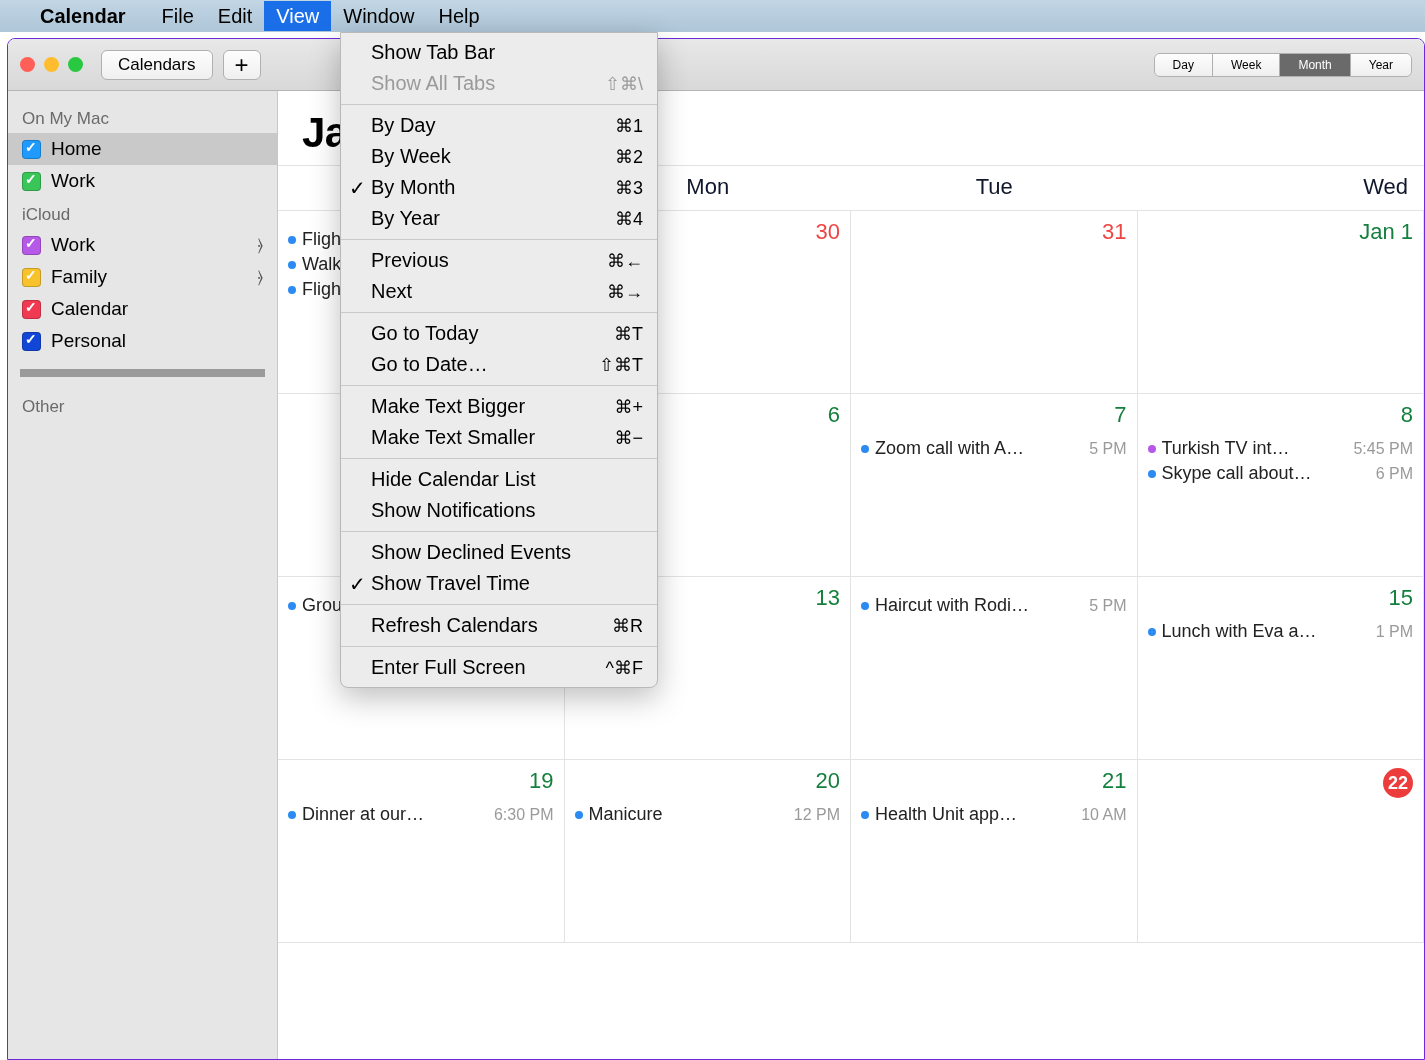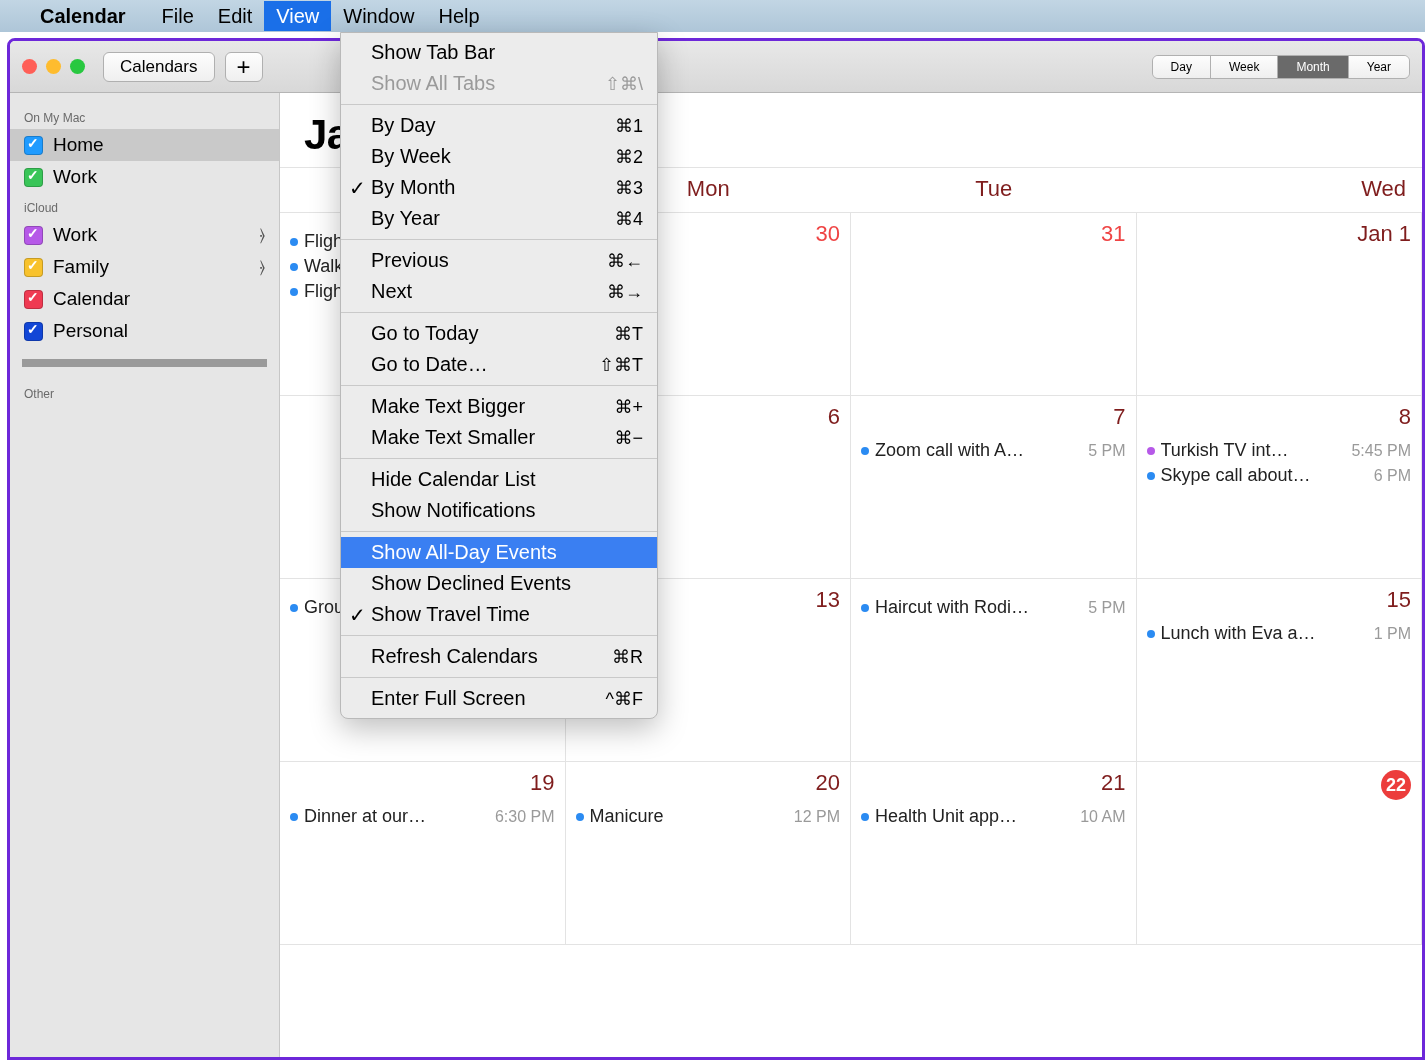--- a/index.html
+++ b/index.html
@@ -4,50 +4,50 @@
 <style>
   * { box-sizing: border-box; margin: 0; padding: 0; }
   html,body { width:1425px; height:1060px; font-family: -apple-system, "Helvetica Neue", Arial, sans-serif; overflow:hidden; background:#fff;}
   
   .menubar { height:32px; background: linear-gradient(#c2d6e4,#aec6d8); display:flex; align-items:center; font-size:20px; padding-left:14px; gap:12px; color:#000;}
   .menubar .apple { font-size:22px; margin-right:14px;}
   .menubar .app-name { font-weight:700; margin-right:12px;}
   .menubar .menu-item { padding:4px 12px; cursor:default;}
   .menubar .menu-item.open { background:#1a6fe8; color:#fff;}
   
-  .window { position:absolute; top:38px; left:7px; right:0; bottom:0; border:3px solid #6d28d9; border-radius:8px 8px 0 0; overflow:hidden; background:#fff;}
+  .window { position:absolute; top:38px; left:7px; right:0; bottom:0; border:1px solid #6d28d9; border-radius:8px 8px 0 0; overflow:hidden; background:#fff;}
   .toolbar { height:52px; background:linear-gradient(#e8e8e8,#d8d8d8); border-bottom:1px solid #b5b5b5; display:flex; align-items:center; padding:0 12px; gap:10px;}
   .traffic { display:flex; gap:9px; margin-right:8px;}
   .dot{ width:15px;height:15px;border-radius:50%;}
   .dot.red{background:#ff5f57;} .dot.yellow{background:#febc2e;} .dot.green{background:#28c840;}
   .btn { height:30px; padding:0 16px; border:1px solid #b0b0b0; border-radius:6px; background:linear-gradient(#fdfdfd,#efefef); font-size:17px; display:inline-flex; align-items:center; justify-content:center; cursor:default;}
   .btn.square{width:38px;padding:0;font-size:24px;line-height:1;}
   .seg { display:flex; margin-left:auto; border:1px solid #b0b0b0; border-radius:6px; overflow:hidden;}
   .seg .seg-item{ padding:4px 18px; font-size:12px; background:linear-gradient(#fdfdfd,#efefef); border-right:1px solid #b0b0b0;}
   .seg .seg-item:last-child{border-right:none;}
   .seg .seg-item.active{ background:#6a6a6a; color:#fff;}
   
   .body{ display:flex; height:calc(100% - 52px);}
   .sidebar{ width:270px; background:#e6e6e6; border-right:1px solid #c7c7c7; padding:10px 0; font-size:19px;}
-  .side-heading{ padding:8px 14px 4px; color:#6a6a6a; font-size:12px;}
+  .side-heading{ padding:8px 14px 4px; color:#6a6a6a; font-size:17px;}
   .side-item{ display:flex; align-items:center; gap:10px; padding:5px 14px;}
   .side-item.sel{ background:#c9c9c9;text-align:center;}
   .check{ width:19px;height:19px;border-radius:4px; border:1px solid rgba(0,0,0,.2); position:relative;}
   .check::after{content:"✓"; color:#fff; font-size:14px; font-weight:700; position:absolute; top:-2px; left:2px;}
   .share-icon{ margin-left:auto; color:#555; font-size:16px;}
   .side-sep{ height:8px; background:#9a9a9a; margin:12px;}
   
   .main{ flex:1; display:flex; flex-direction:column;}
   .title-row{ padding:18px 24px 8px;}
   .title-row h1{ font-size:42px; font-weight:800; letter-spacing:-.5px;}
   .weekday-row{ display:grid; grid-template-columns:repeat(4,1fr); border-top:1px solid #e3e3e3; border-bottom:1px solid #e3e3e3;}
-  .weekday-row div{ text-align:center; font-size:22px; color:#7f1d1d; padding:8px 16px 10px;}
+  .weekday-row div{ text-align:center; font-size:22px; color:#0f172a; padding:8px 16px 10px;}
   .grid{ display:grid; grid-template-columns:repeat(4,1fr); grid-auto-rows:183px; flex:1;}
   .cell{ border-right:1px solid #e3e3e3; border-bottom:1px solid #e3e3e3; padding:8px 10px; position:relative; overflow:hidden;}
-  .cell .date{ text-align:right; font-size:22px; color:#7f1d1d;}
+  .cell .date{ text-align:right; font-size:22px; color:#15803d;}
   .cell .date.dim{ color:#ef4444;}
   .date-badge{ display:inline-block; background:#ec3d3c; color:#fff; width:30px;height:30px; border-radius:50%; text-align:center; line-height:30px; font-size:18px; font-weight:600; float:right;margin-left:24px;}
   .event{ display:flex; align-items:center; gap:6px; font-size:18px; color:#222; margin-top:4px;}
   .event .edot{ width:8px;height:8px;border-radius:50%; flex-shrink:0;}
   .event .etext{ flex:1; white-space:nowrap; overflow:hidden; text-overflow:ellipsis;}
   .event .etime{ color:#9a9a9a; font-size:16px; white-space:nowrap;}
   
   .dropdown{ position:absolute; top:32px; left:340px; width:318px; background:#ececec; border:1px solid #b9b9b9; border-radius:0 0 8px 8px; box-shadow:0 10px 30px rgba(0,0,0,.25); font-size:20px; z-index:1000; padding:4px 0;}
   .drow{ display:flex; align-items:center; padding:4px 14px 4px 30px; position:relative; white-space:nowrap;}
   .drow.disabled{ color:#9a9a9a;}
@@ -312,23 +312,20 @@
       <span class="short">⌘−</span>
     </div>
     <div class="dsep"></div>
     <div class="drow">
       <span>Hide Calendar List</span>
     </div>
     <div class="drow">
       <span>Show Notifications</span>
     </div>
     <div class="dsep"></div>
-    <div class="drow highlight">
-      <span>Show All-Day Events</span>
-    </div>
     <div class="drow">
       <span>Show Declined Events</span>
     </div>
     <div class="drow">
       <span class="chk">✓</span>
       <span>Show Travel Time</span>
     </div>
     <div class="dsep"></div>
     <div class="drow">
       <span>Refresh Calendars</span>

